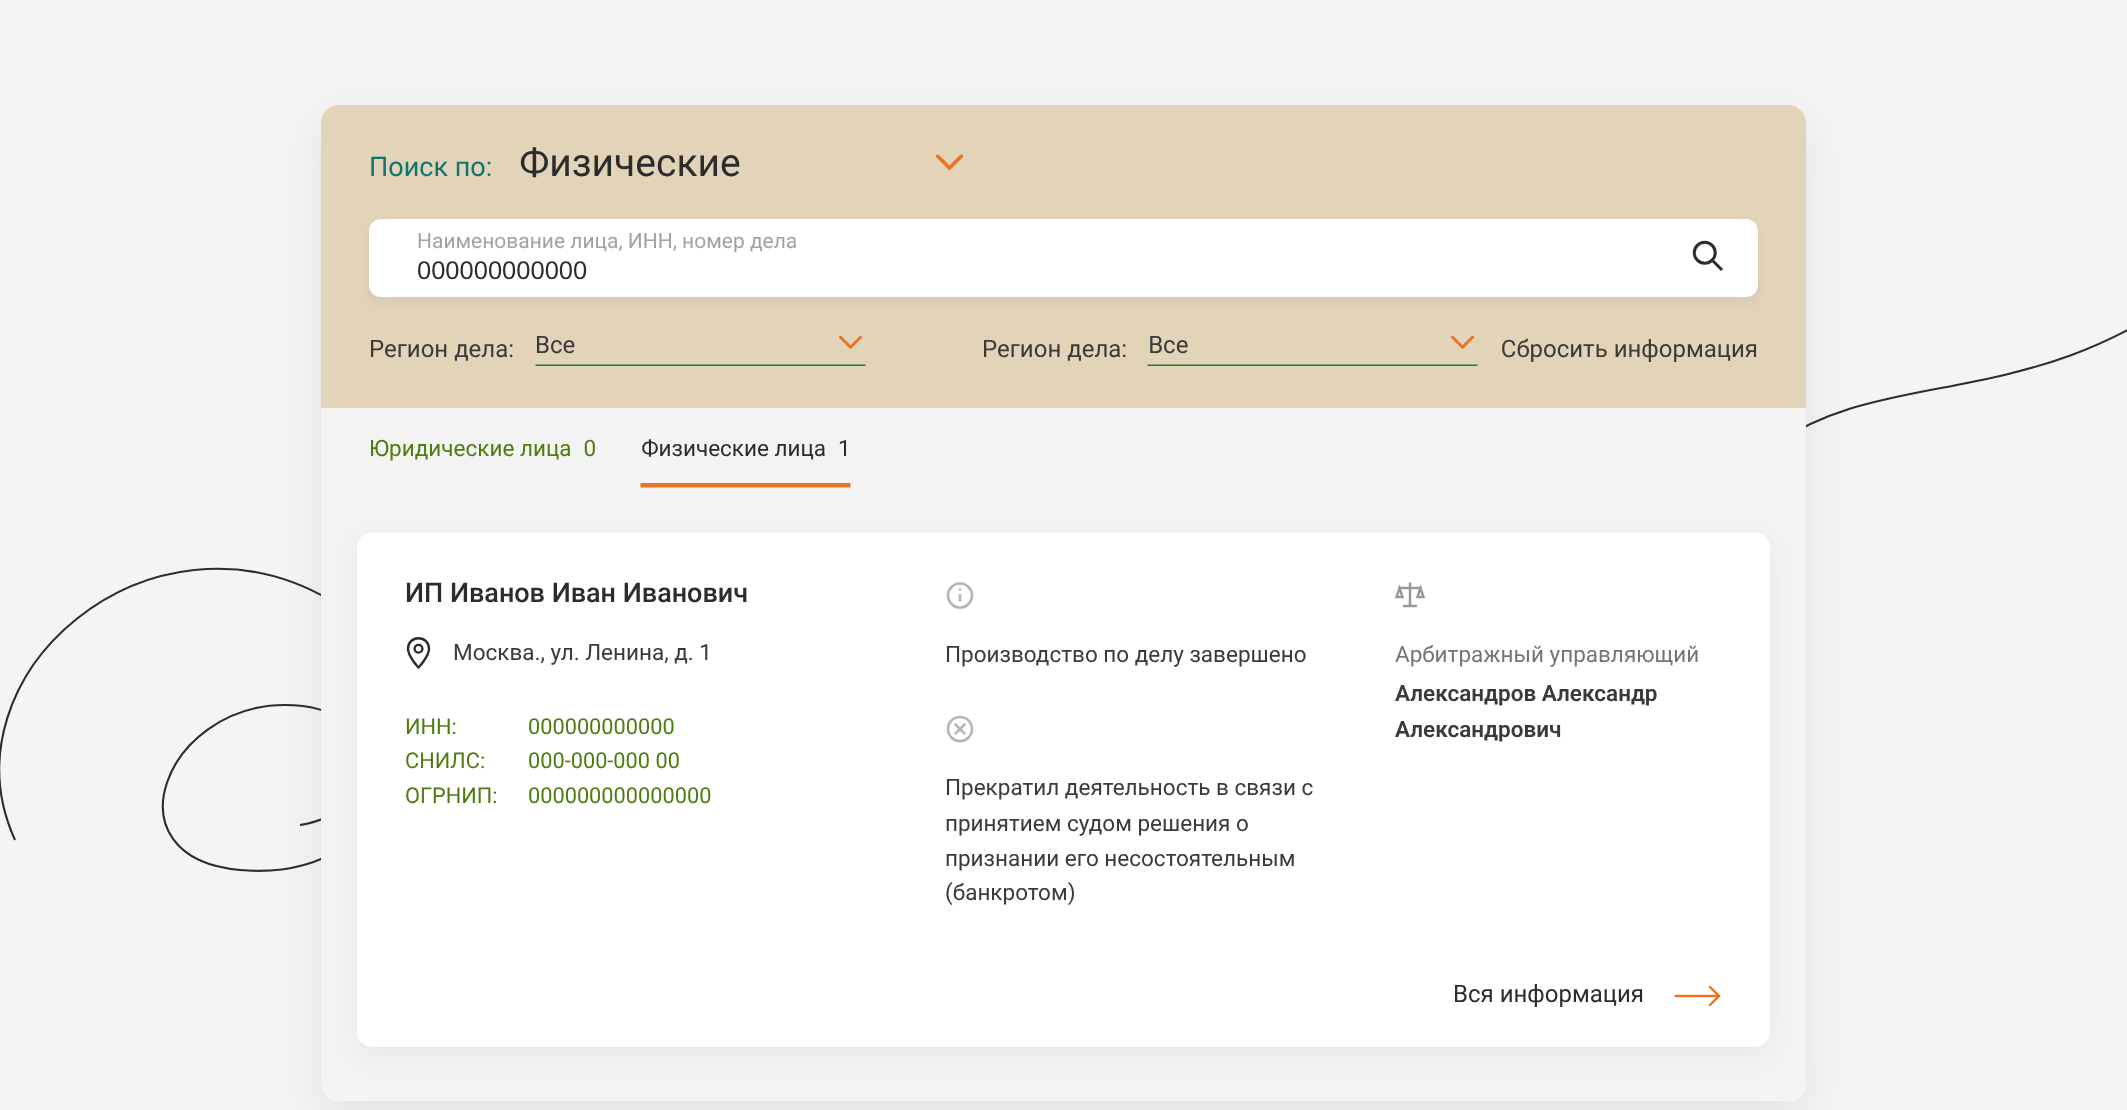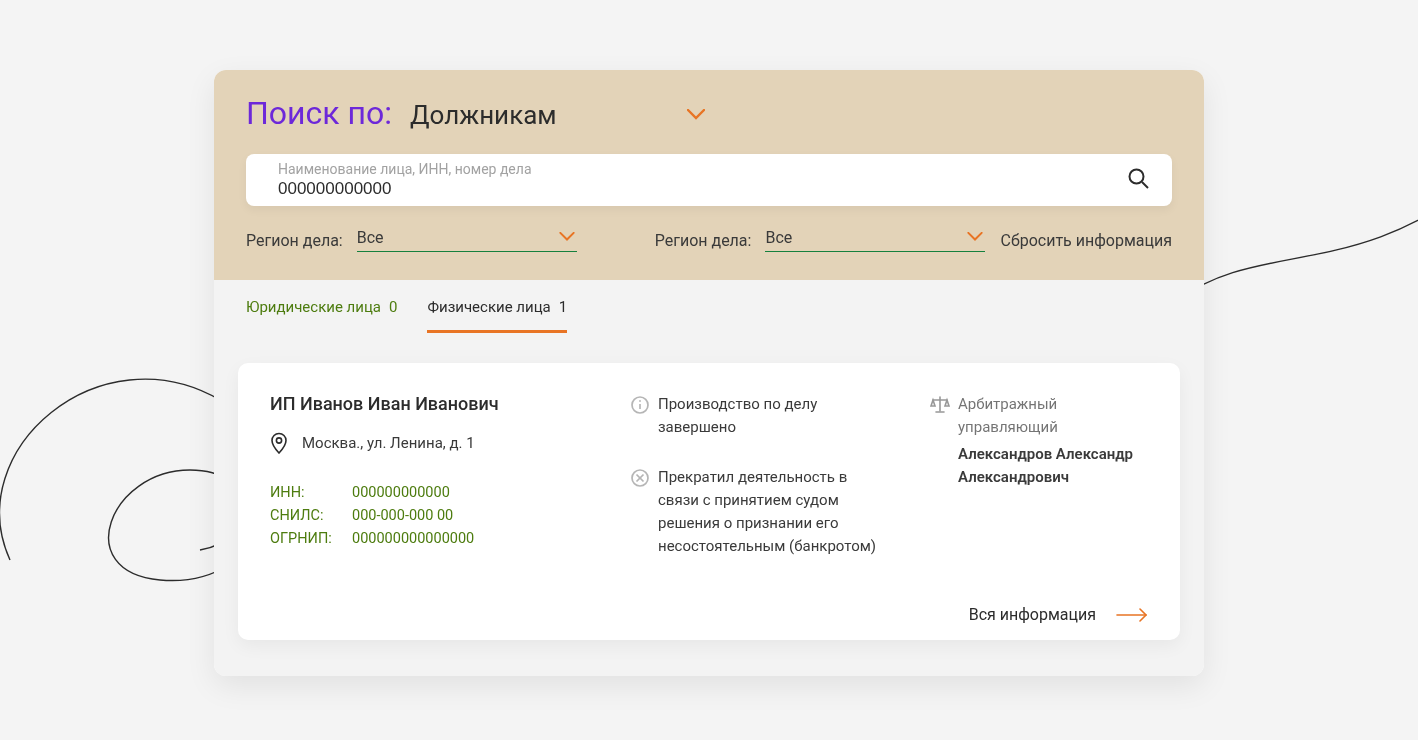--- a/index.html
+++ b/index.html
@@ -51,22 +51,22 @@
   }
   .search-header > * { position: relative; }
 
   .search-title-row {
     display: flex;
     align-items: baseline;
     gap: 18px;
     margin-bottom: 22px;
   }
   .search-title-label {
-    font-size: 32px;
-    color: #6d28d9;
+    font-size: 18px;
+    color: #0f766e;
   }
   .search-title-value {
     font-size: 26px;
     color: #2c2c2c;
     display: flex;
     align-items: center;
     gap: 130px;
     cursor: pointer;
   }
   .chev-down {
@@ -154,21 +154,21 @@
   }
 
   
   .results-area {
     background: #f3f3f3;
     padding: 30px 24px 36px 24px;
   }
   .card {
     background: #fff;
     border-radius: 10px;
-    padding: 30px 32px 16px 32px;
+    padding: 30px 32px 26px 32px;
     box-shadow: 0 6px 18px rgba(0,0,0,0.05);
   }
   .card-cols {
     display: flex;
     gap: 40px;
   }
   .col-left { flex: 0 0 320px; }
   .col-mid  { flex: 0 0 260px; }
   .col-right{ flex: 1; }
 
@@ -194,25 +194,26 @@
   }
   .id-table div {
     display: flex;
     gap: 4px;
     margin-bottom: 6px;
   }
   .id-table .lbl { width: 78px; }
 
   .info-block {
     display: flex;
-    gap: 8px;
+    gap: 18px;
     font-size: 15px;
     color: #3a3a3a;
     margin-bottom: 26px;
     line-height: 1.55;
+    flex-direction: column;
   }
   .info-block .ico {
     flex: 0 0 20px;
     height: 20px;
     margin-top: 2px;
     opacity: 0.55;
   }
   .info-block .title-line {
     color: #3a3a3a;
     opacity: 0.7;
@@ -252,21 +253,21 @@
 </div>
 
 <div class="panel">
 
   <div class="search-header">
     <div class="beige-pattern"></div>
 
     <div class="search-title-row">
       <span class="search-title-label">Поиск по:</span>
       <div class="search-title-value">
-        <span>Должникам</span>
+        <span>Физические</span>
         <span class="chev-down">
           <svg viewBox="0 0 18 12" width="18" height="12">
               <path d="M1 1 L9 9 L17 1" stroke="#e87424" stroke-width="2.4" fill="none" stroke-linecap="round"></path>
             </svg>
         </span>
       </div>
     </div>
 
     <div class="search-box">
       <div class="search-box-text">

